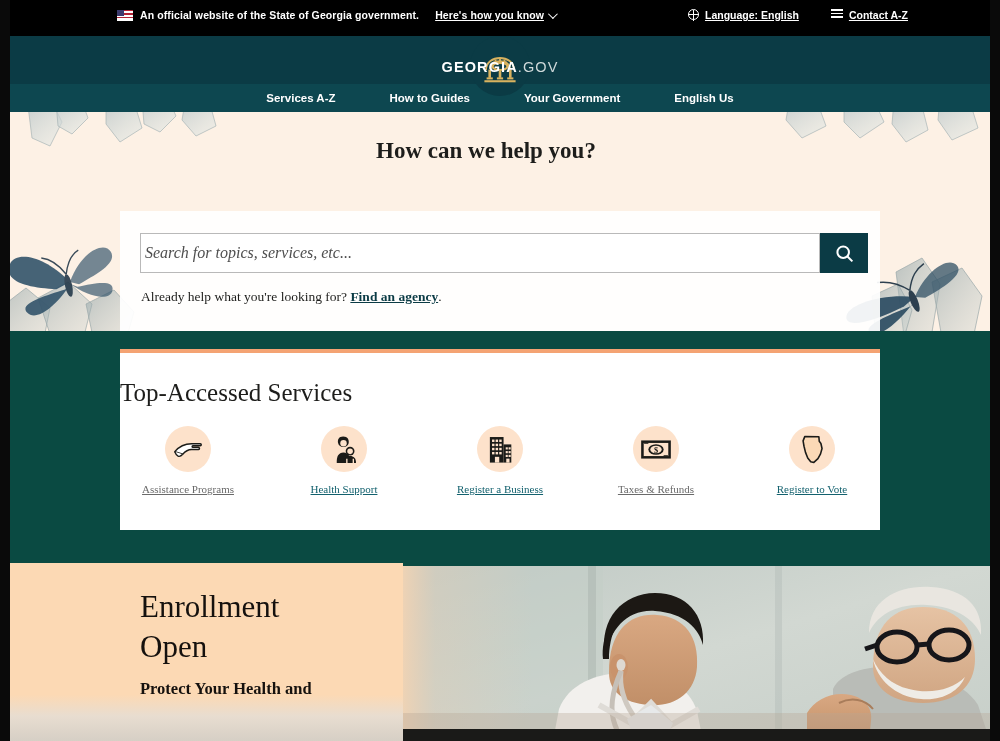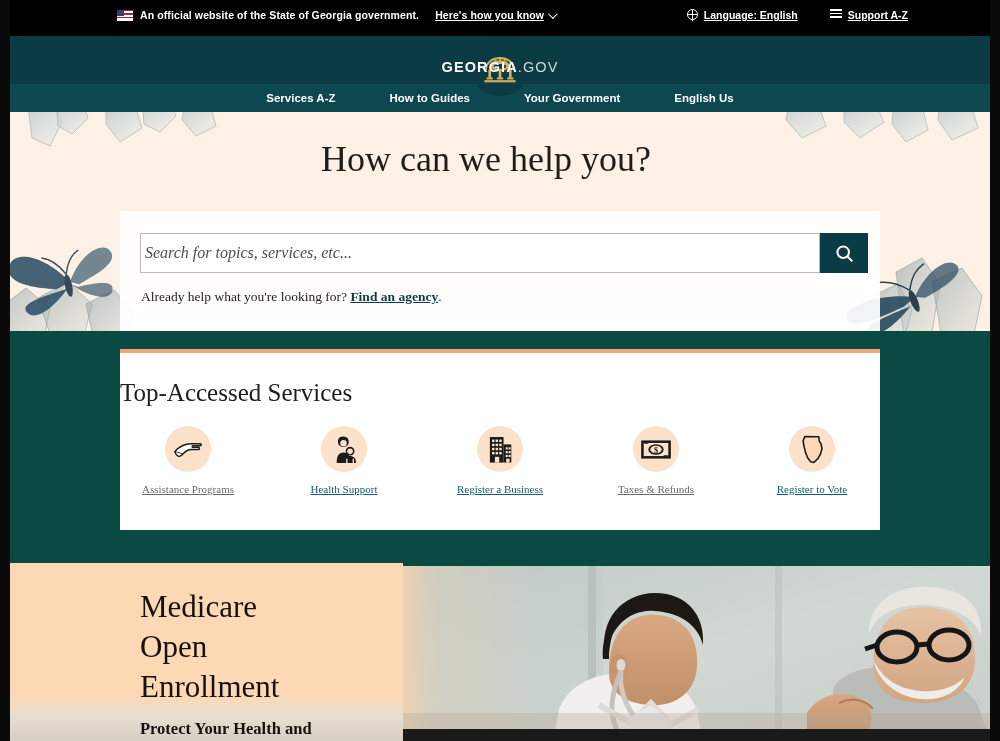--- a/index.html
+++ b/index.html
@@ -151,21 +151,21 @@
     overflow: hidden;
   }
   #hero-art { position: absolute; inset: 0; }
   #hero-inner {
     position: absolute; left: 0; top: 0; width: 980px; height: 219px;
   }
   #hero-title {
     position: absolute; left: 0; top: 26px; width: 952px;
     text-align: center;
     font-family: "Liberation Serif", serif;
-    font-size: 36px; color: #1d1d1b; font-weight: 400;
+    font-size: 23px; color: #1d1d1b; font-weight: 700;
   }
   #search-panel {
     position: absolute; left: 110px; top: 99px;
     width: 760px; height: 120px;
     background: rgba(255,255,255,0.93);
   }
   #search-row {
     position: absolute; left: 20px; top: 22px;
     display: flex; align-items: stretch;
   }
@@ -297,21 +297,21 @@
         <span class="u-item">
           <span class="globe-icon"></span>
           <span class="lbl">Language: English</span>
         </span>
         <span class="u-item">
           <span class="list-icon">
               <i></i>
               <i></i>
               <i></i>
             </span>
-          <span class="lbl">Support A-Z</span>
+          <span class="lbl">Contact A-Z</span>
         </span>
       </div>
     </div>
 
     <div id="header-band"></div>
     <div id="logo-circle"></div>
     <div id="logo-emblem">
       <svg viewBox="0 0 46 44" width="46" height="44" aria-hidden="true">
         <g fill="none" stroke="#d8b25f" stroke-width="1.9">
           <path d="M9 30 C9 14, 37 14, 37 30"></path>
@@ -515,23 +515,22 @@
           </div>
 
         </div>
       </div>
     </div>
 
     <div id="banner">
       <div id="banner-left">
         <div id="banner-text">
           <div id="banner-title">
-            <div>Medicare</div>
+            <div>Enrollment</div>
             <div>Open</div>
-            <div>Enrollment</div>
           </div>
           <div id="banner-sub">Protect Your Health and</div>
         </div>
       </div>
       <div class="banner-strip-teal"></div>
       <div id="banner-photo">
         <svg viewBox="0 0 587 178" width="587" height="178" preserveAspectRatio="none" aria-hidden="true">
           <defs>
             <linearGradient id="wall" x1="0" y1="0" x2="1" y2="1">
               <stop offset="0" stop-color="#bfc9c4"></stop>

